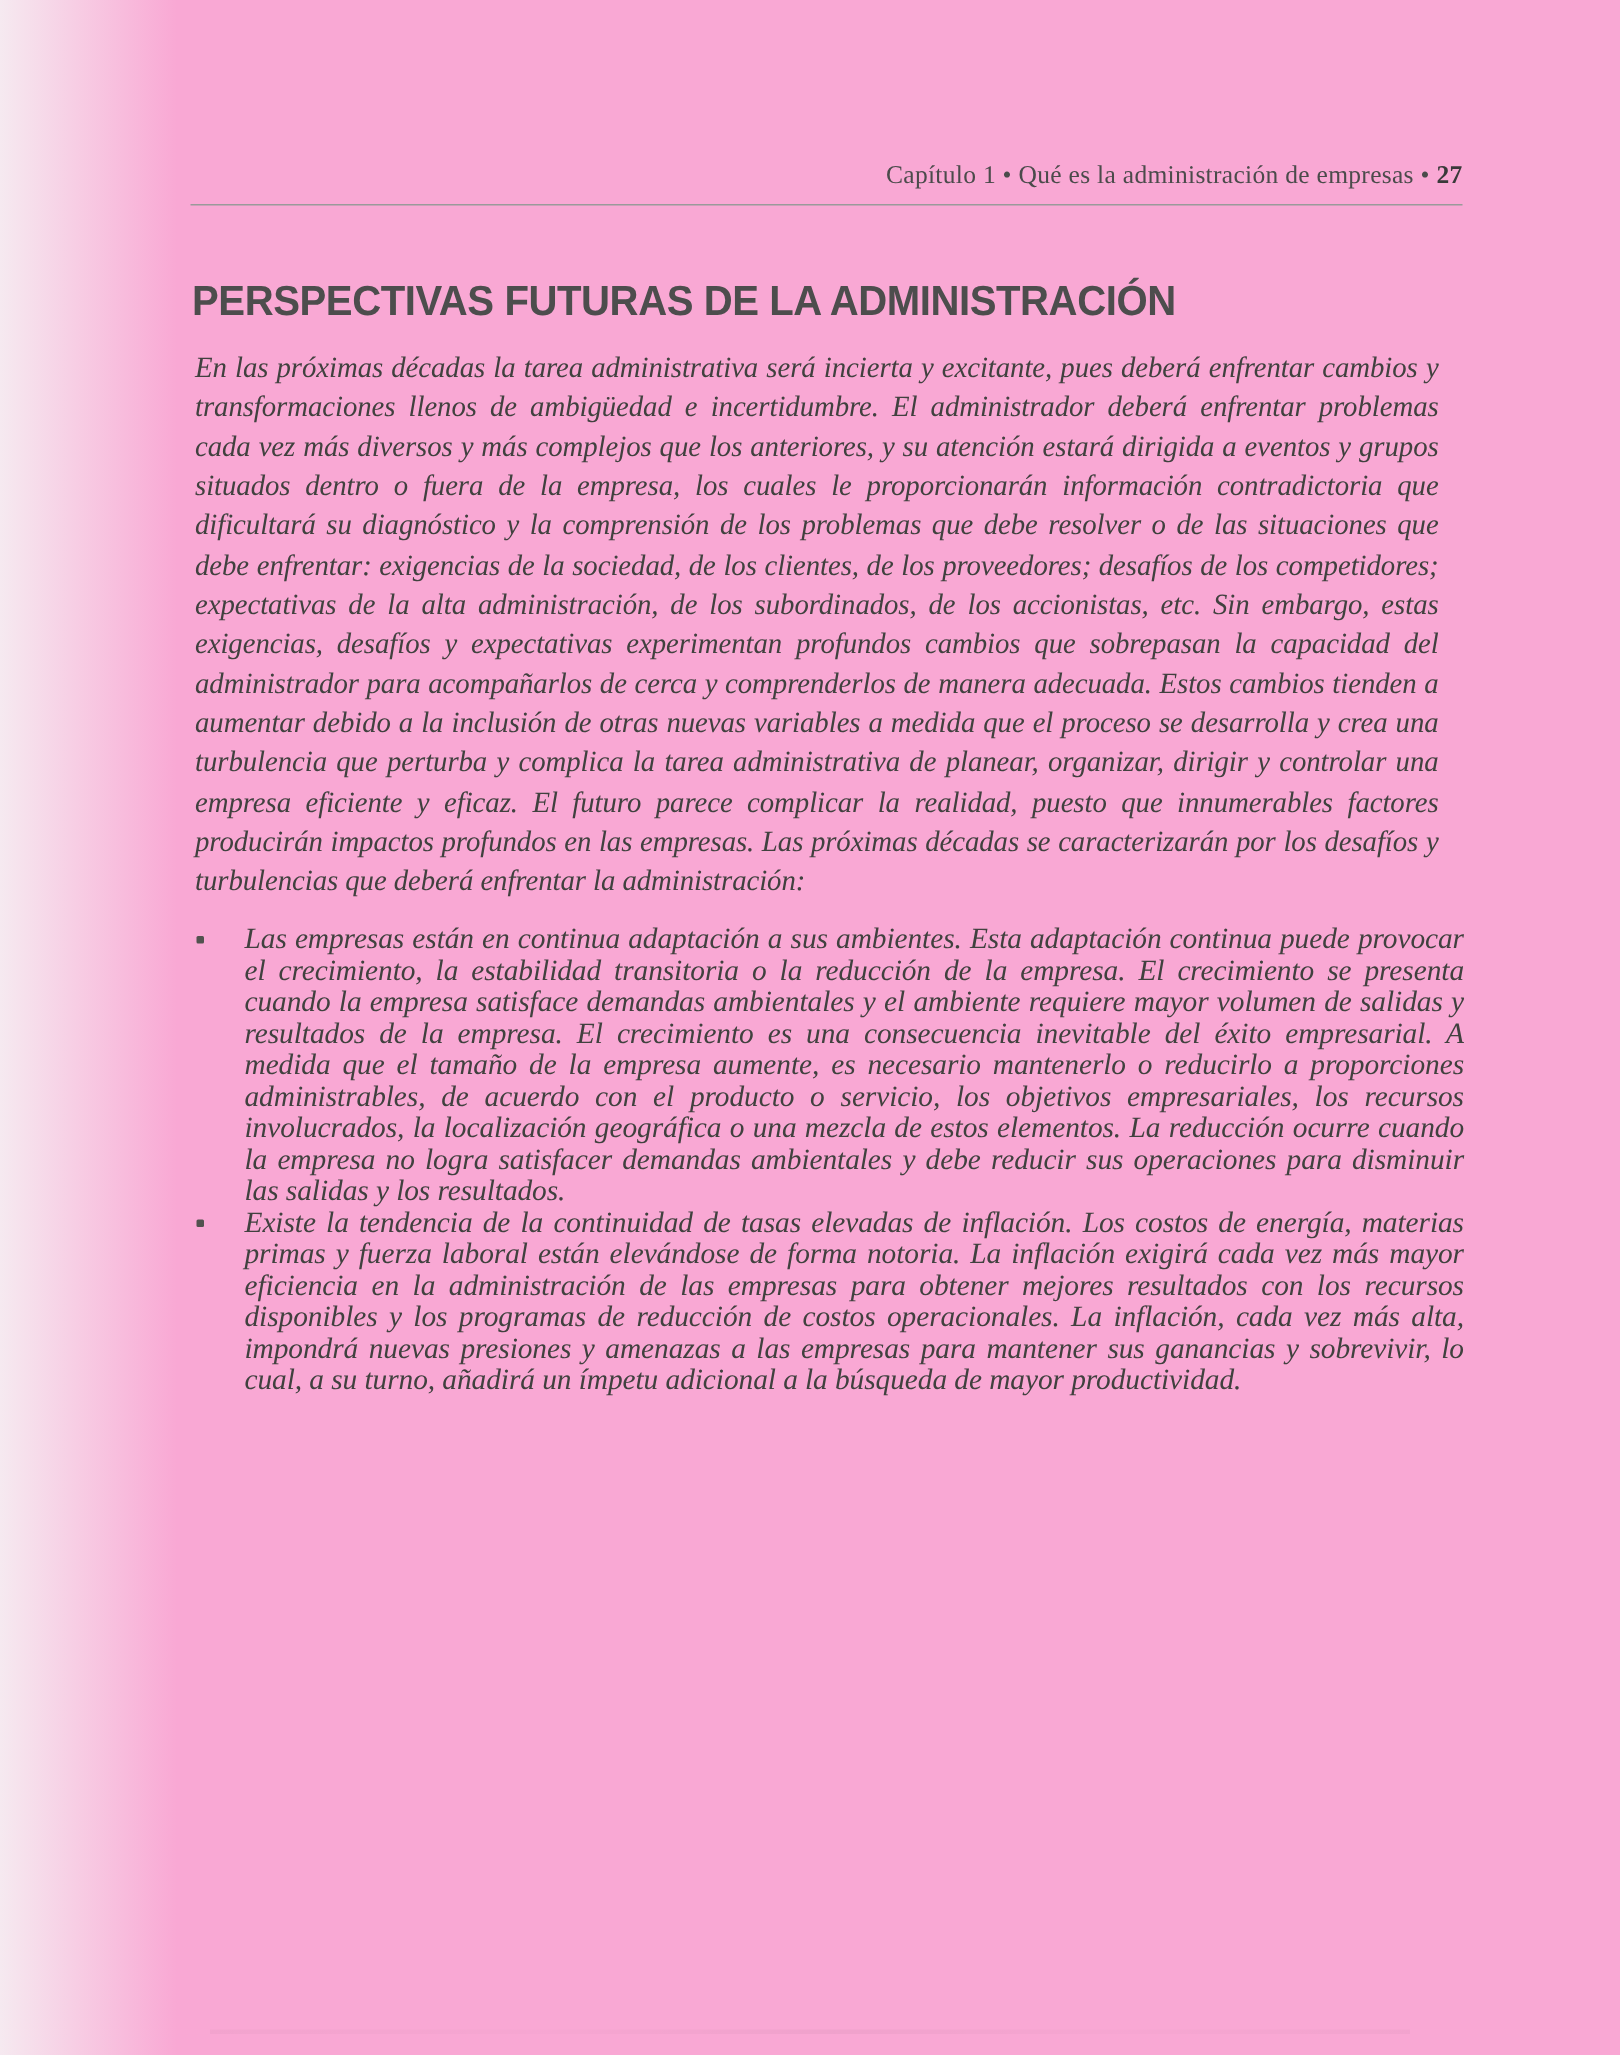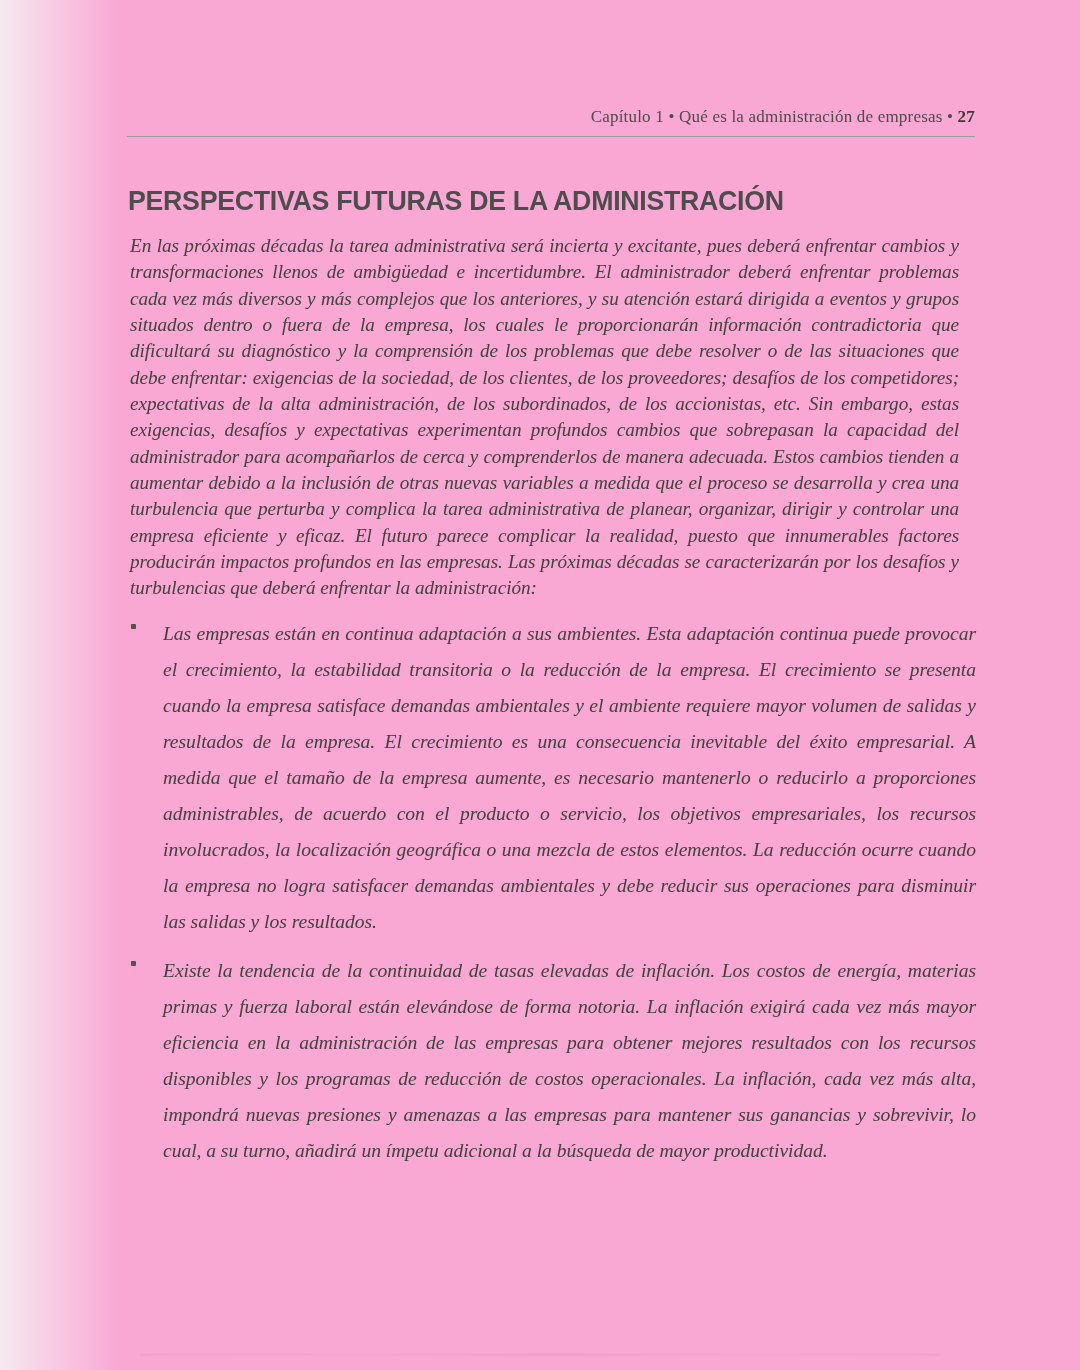--- a/index.html
+++ b/index.html
@@ -90,40 +90,40 @@
     margin: 0;
     padding: 0;
     list-style: none;
   }
   .bullet-item {
     position: relative;
     padding-left: 33px;
     margin: 0;
   }
   .bullet-item + .bullet-item {
-    margin-top: 13px;
+    margin-top: 0px;
   }
   .bullet-mark {
     position: absolute;
     left: 1px;
     top: 8px;
     width: 5px;
     height: 5px;
     background: #52524f;
     border-radius: 1px;
     font-size: 0;
     line-height: 0;
   }
   .bullet-text {
     display: block;
     margin: 0;
     text-align: justify;
     text-justify: inter-word;
     font-size: 19.6px;
-    line-height: 36px;
+    line-height: 21px;
     color: #41413f;
     letter-spacing: -0.05px;
   }
   .bullet-text.continuation {
     margin-top: 0;
   }
 
   
   .scan-edge {
     position: absolute;

